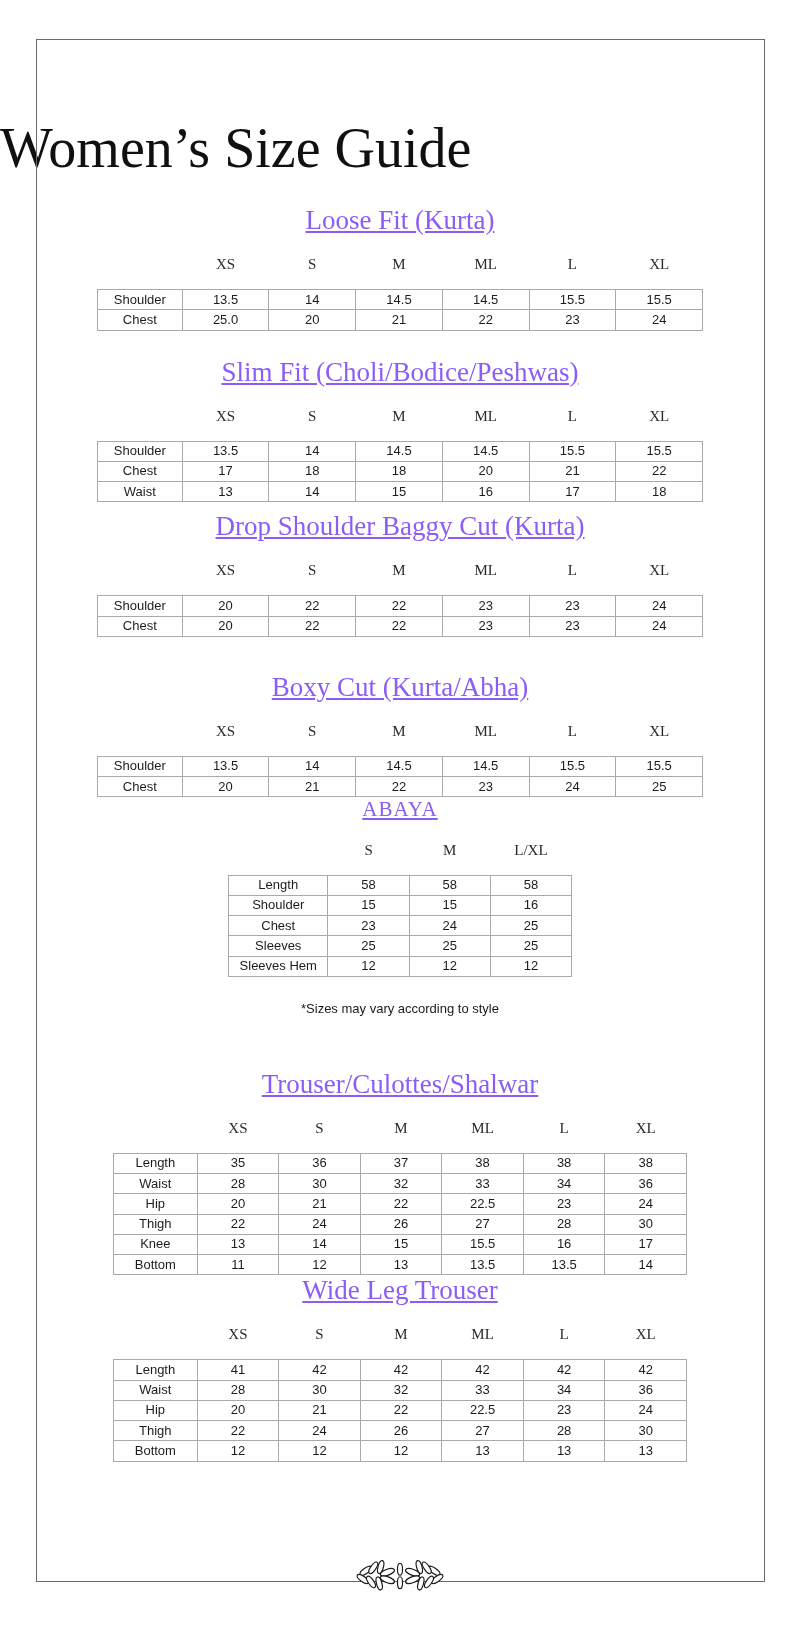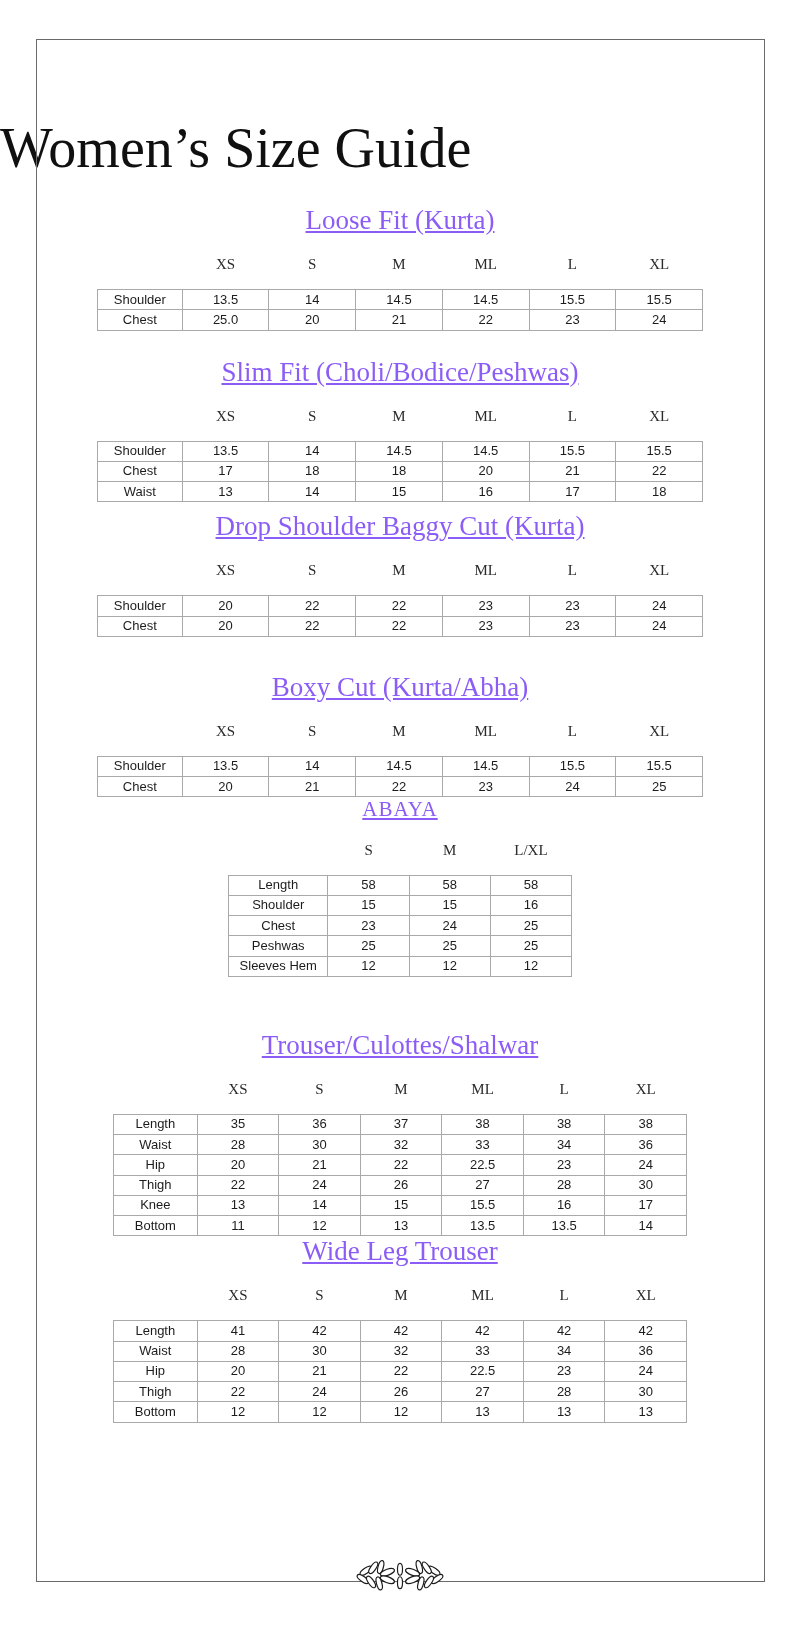--- a/index.html
+++ b/index.html
@@ -268,33 +268,34 @@
               <td>15</td>
               <td>16</td>
             </tr>
             <tr>
               <th>Chest</th>
               <td>23</td>
               <td>24</td>
               <td>25</td>
             </tr>
             <tr>
-              <th>Peshwas</th>
+              <th>Sleeves</th>
               <td>25</td>
               <td>25</td>
               <td>25</td>
             </tr>
             <tr>
               <th>Sleeves Hem</th>
               <td>12</td>
               <td>12</td>
               <td>12</td>
             </tr>
           </tbody>
         </table>
+        <p class="footnote">*Sizes may vary according to style</p>
       </section>
       <section class="size-section" style="margin-top: 53px;">
         <h2 class="section-title">Trouser/Culottes/Shalwar</h2>
         <table class="size-table" style="width: 574px;">
           <thead>
             <tr>
               <td style="width: 14.6%;"></td>
               <td>XS</td>
               <td>S</td>
               <td>M</td>

